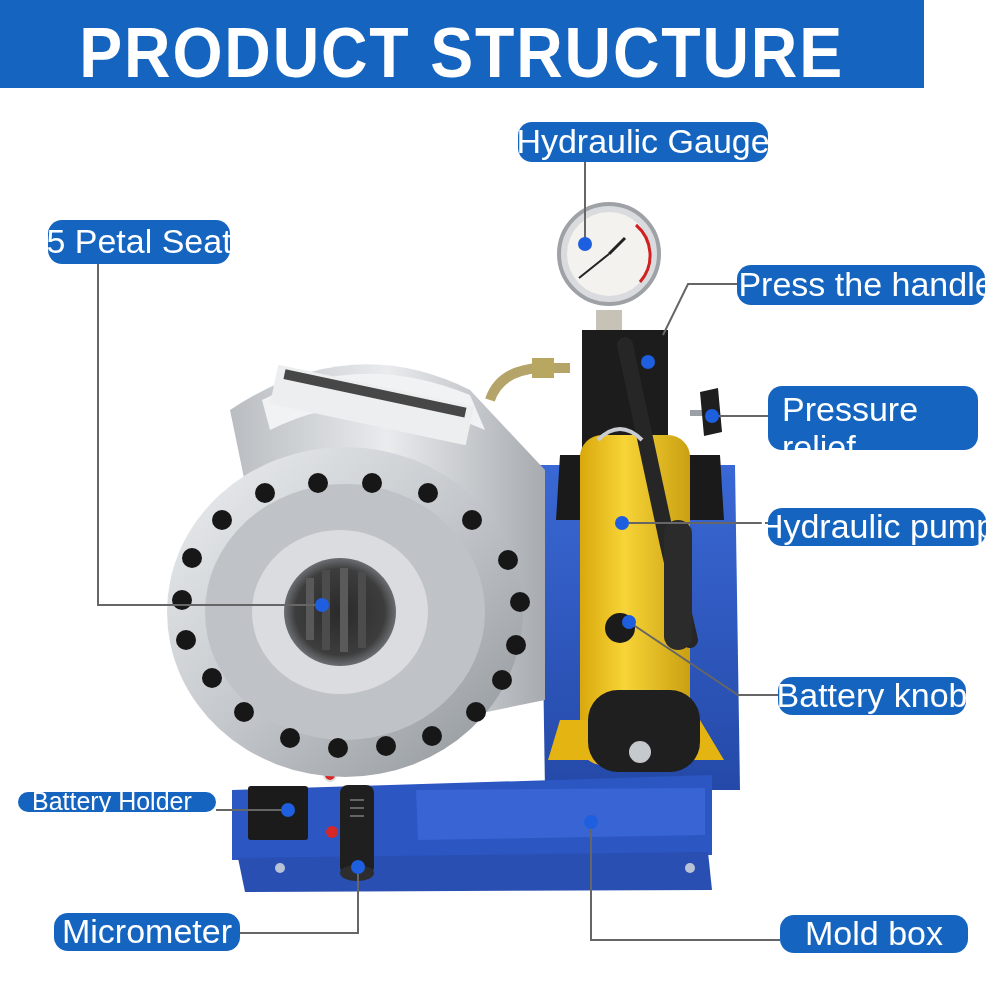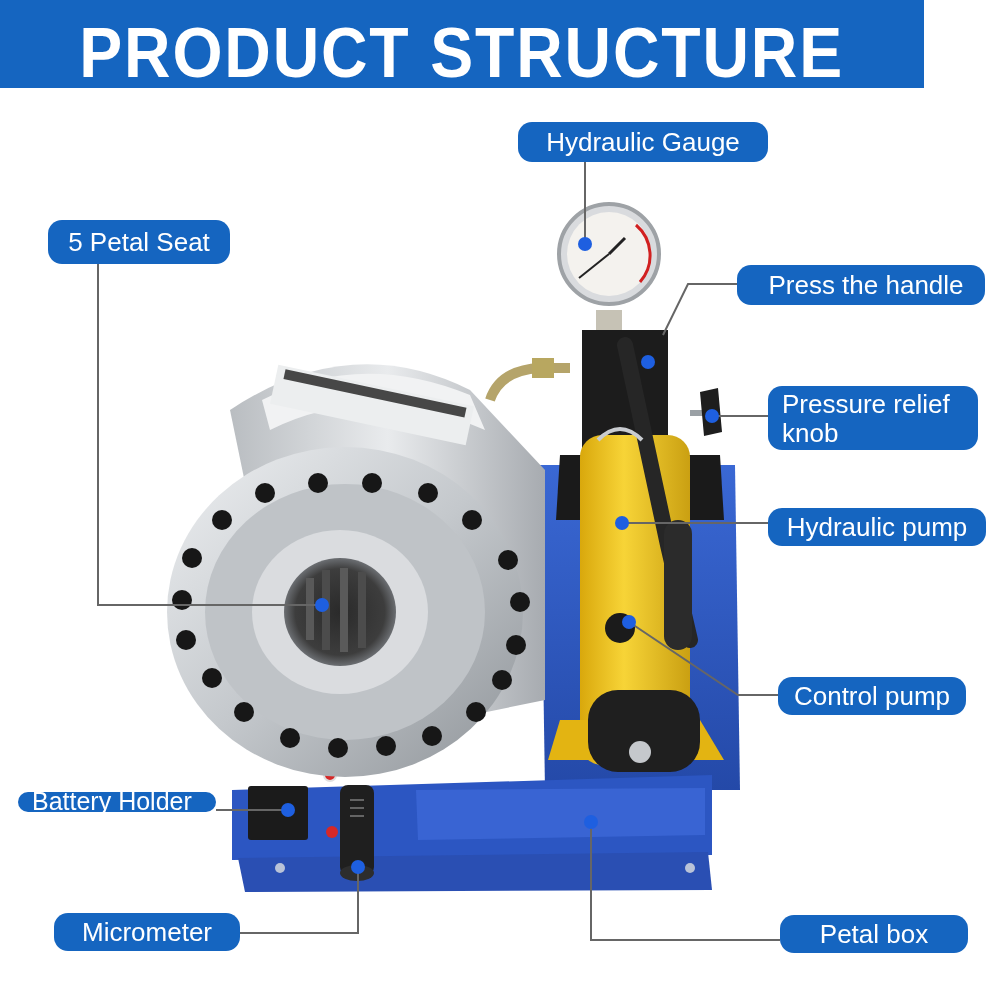--- a/index.html
+++ b/index.html
@@ -14,21 +14,21 @@
       color: #ffffff; font-weight: 900; font-size: 70px; letter-spacing: 2px;
       font-family: "Liberation Sans", "DejaVu Sans", sans-serif;
       transform: scaleX(0.92); line-height: 1;
     }
 
     .stage { position: absolute; left: 0; top: 88px; width: 1000px; height: 912px; }
     .stage svg { position: absolute; left: 0; top: 0; }
 
     .pill {
       position: absolute; background: #1565c0; color: #ffffff;
-      border-radius: 14px; font-size: 26px; line-height: 1.1;
+      border-radius: 14px; font-size: 34px; line-height: 1.1;
       display: flex; align-items: center; padding: 0 14px; white-space: nowrap;
     }
     .pill.multi { white-space: normal; align-items: flex-start; padding-top: 4px; line-height: 1.12; }
   </style>
 </head>
 <body>
 
 <div class="banner">
   <div class="banner-title">PRODUCT STRUCTURE</div>
 </div>
@@ -179,23 +179,23 @@
 <div class="pill" style="left:737px;top:265px;width:248px;height:40px;justify-content:center;padding-left:24px;">
   <span>Press the handle</span>
 </div>
 <div class="pill multi" style="left:768px;top:386px;width:210px;height:64px;">
   <span id="prk">Pressure relief<br>knob</span>
 </div>
 <div class="pill" style="left:768px;top:508px;width:218px;height:38px;justify-content:center;">
   <span>Hydraulic pump</span>
 </div>
 <div class="pill" style="left:778px;top:677px;width:188px;height:38px;justify-content:center;">
-  <span>Control pump</span>
+  <span>Battery knob</span>
 </div>
 <div class="pill" style="left:18px;top:792px;width:198px;height:20px;justify-content:flex-start;font-size:25px;">
   <span>Battery Holder</span>
 </div>
 <div class="pill" style="left:24px;top:913px;width:186px;height:38px;justify-content:center;margin-left:30px;">
   <span>Micrometer</span>
 </div>
 <div class="pill" style="left:780px;top:915px;width:188px;height:38px;justify-content:center;">
-  <span>Petal box</span>
+  <span>Mold box</span>
 </div>
 
 </body></html>

